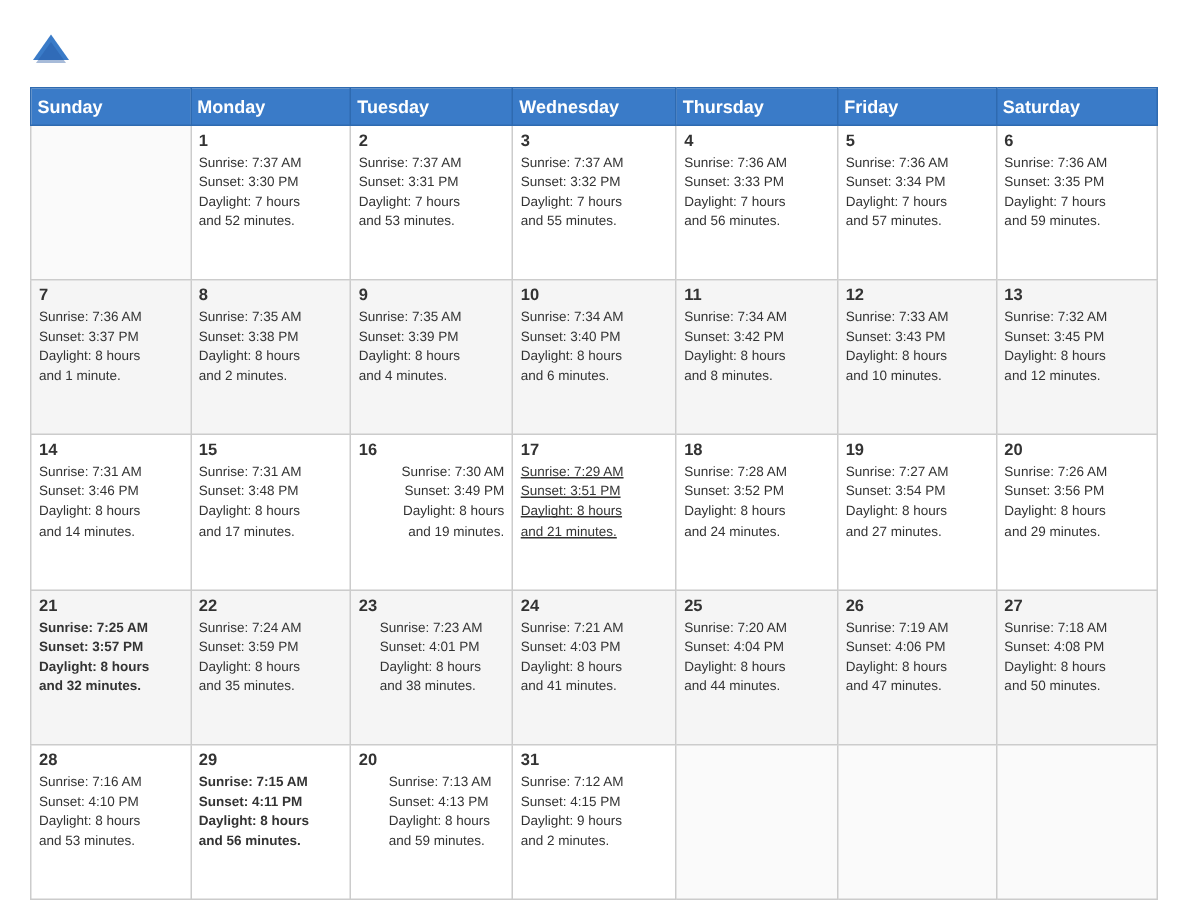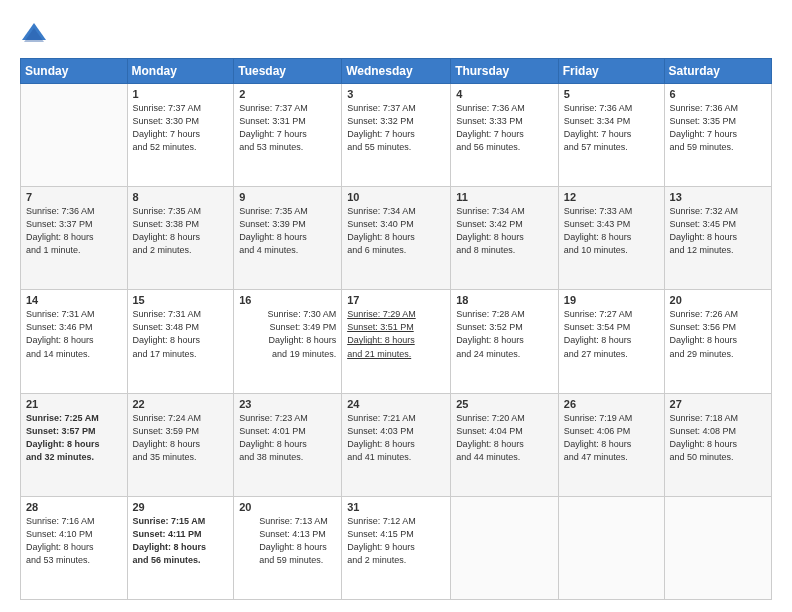--- a/index.html
+++ b/index.html
@@ -294,21 +294,21 @@
           </td>
           <td>
             <span class="day-number">22</span>
             <div class="day-info" style="white-space: pre-line;">Sunrise: 7:24 AM
 Sunset: 3:59 PM
 Daylight: 8 hours
 and 35 minutes.</div>
           </td>
           <td>
             <span class="day-number">23</span>
-            <div class="day-info" style="white-space: pre-line;">Sunrise: 7:23 AM
+            <div class="day-info" style="white-space: pre-line; margin-left: 14px;">Sunrise: 7:23 AM
 Sunset: 4:01 PM
 Daylight: 8 hours
 and 38 minutes.</div>
           </td>
           <td>
             <span class="day-number">24</span>
             <div class="day-info" style="white-space: pre-line;">Sunrise: 7:21 AM
 Sunset: 4:03 PM
 Daylight: 8 hours
 and 41 minutes.</div>

